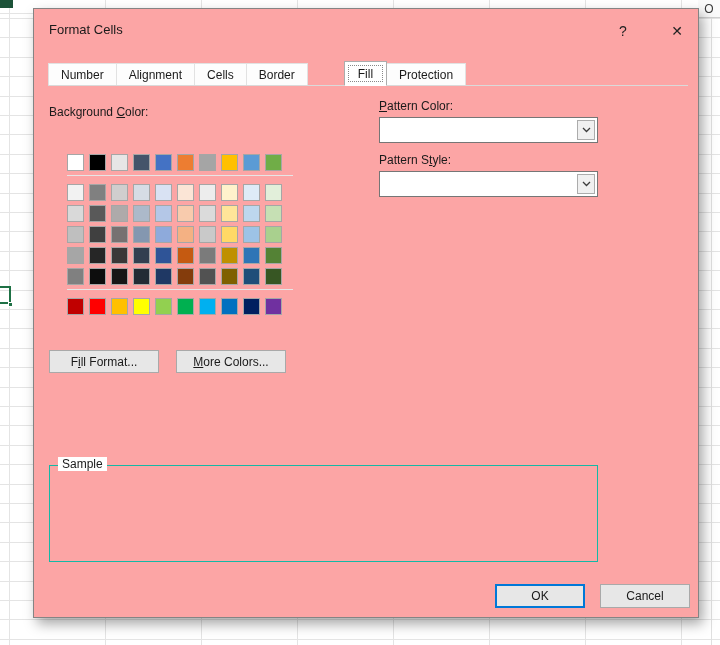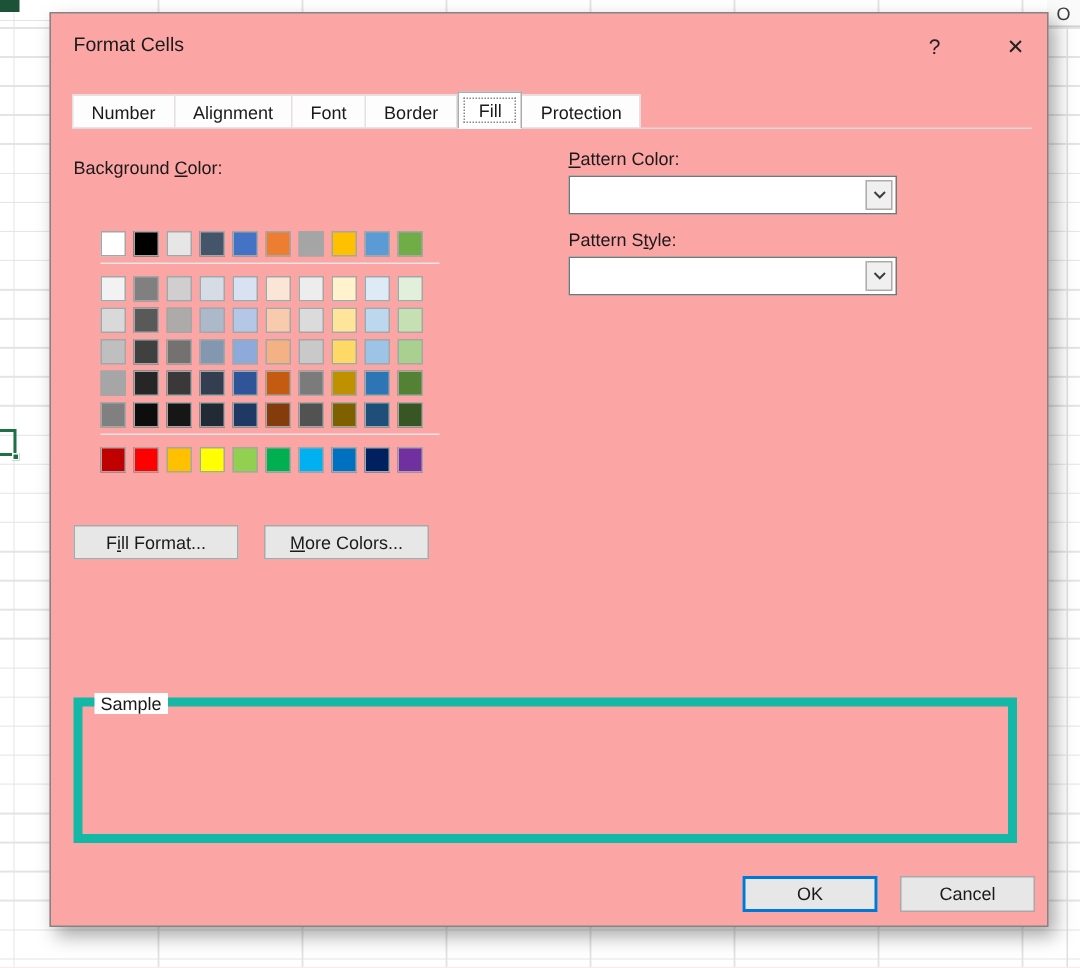--- a/index.html
+++ b/index.html
@@ -30,21 +30,21 @@
   .close-btn { position:absolute; left:630px; top:10px; width:26px; height:24px; display:flex;
     align-items:center; justify-content:center; font-size:14px; color:#222; }
 
   
   .tabstrip { position:absolute; left:14px; top:52px; width:640px; height:25px;
     display:flex; align-items:flex-end; border-bottom:1px solid #dadada; }
   .tab { height:22px; line-height:22px; padding:0 12px; background:#fdfdfd;
     border-top:1px solid #e2e2e2; border-right:1px solid #e2e2e2; white-space:nowrap; }
   .tab:first-child { border-left:1px solid #e2e2e2; }
   .tab.selected { position:relative; height:25px; line-height:25px; margin-bottom:-1px; background:#fff;
-    border:1px solid #acacac; border-bottom:1px solid #fff; z-index:2; padding:0 13px; }
+    border:1px solid #acacac; border-bottom:1px solid #fff; z-index:2; padding:0 13px;margin-left:36px; }
   .tab.selected::after { content:""; position:absolute; left:3px; right:3px; top:3px; bottom:3px;
     border:1px dotted #888; pointer-events:none; }
 
   .label { position:absolute; white-space:nowrap; }
   .u { text-decoration:underline; }
 
   #lbl-bg { left:15px; top:96px;text-align:center; }
   #btn-nocolor { position:absolute; left:33px; top:111px; width:223px; height:23px;
     background:var(--no-color-bg); border:1px solid var(--no-color-border);
     display:flex; align-items:center; justify-content:center; }
@@ -62,21 +62,21 @@
   #lbl-pattern-color { left:345px; top:90px; }
   #lbl-pattern-style { left:345px; top:144px; }
   .combo { position:absolute; width:219px; height:26px; border:1px solid #767676; background:#fff; }
   #combo-pattern-color { left:345px; top:108px; }
   #combo-pattern-style { left:345px; top:162px; }
   .combo-value { position:absolute; left:0; right:22px; top:0; bottom:0; display:flex;
     align-items:center; justify-content:center; }
   .combo-btn { position:absolute; right:2px; top:2px; bottom:2px; width:18px; background:#f0f0f0;
     border:1px solid #acacac; display:flex; align-items:center; justify-content:center; }
 
-  #sample-group { position:absolute; left:15px; top:456px; width:629px; height:97px; border:6px solid #14b8a6; }
+  #sample-group { position:absolute; left:15px; top:456px; width:549px; height:97px; border:1px solid #14b8a6; }
   #sample-label { position:absolute; left:8px; top:-9px; background:#fff; padding:0 4px; }
 
   #btn-ok { left:461px; top:575px; width:90px; height:24px; border:2px solid var(--default-button-border); }
   #btn-cancel { left:566px; top:575px; width:90px; height:24px; }
 </style>
 </head>
 <body style="--default-button-border: #0078D7; --selection-border: #1E7145; --no-color-bg: #DBEAF9; --no-color-border: #5E9CD3;">
 
 <div class="bg-grid"></div>
 <div class="vline-extra"></div>
@@ -91,21 +91,21 @@
 
   <div class="titlebar">
     <span class="title">Format Cells</span>
     <span class="help-btn">?</span>
     <span class="close-btn">✕</span>
   </div>
 
   <div class="tabstrip">
     <div class="tab">Number</div>
     <div class="tab">Alignment</div>
-    <div class="tab">Font</div>
+    <div class="tab">Cells</div>
     <div class="tab">Border</div>
     <div class="tab selected">Fill</div>
     <div class="tab">Protection</div>
   </div>
 
   <div class="label" id="lbl-bg">
     <span>Background </span><span class="u">C</span><span>olor:</span>
   </div>
 
 

